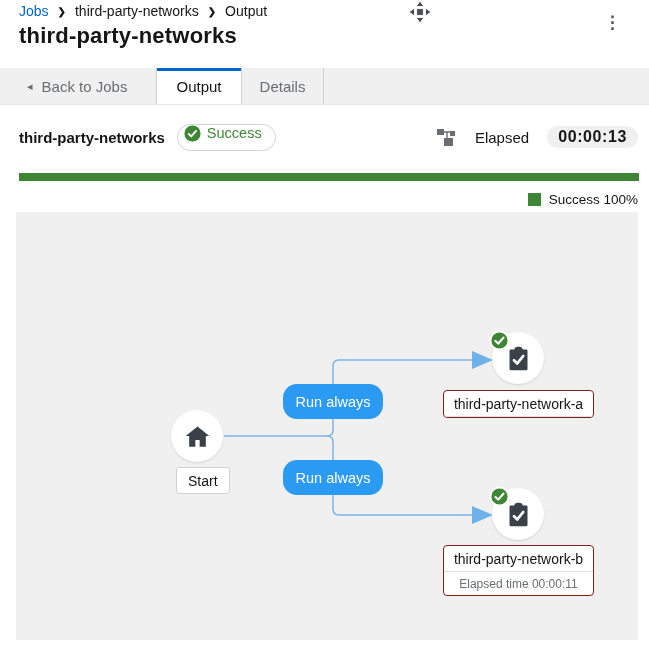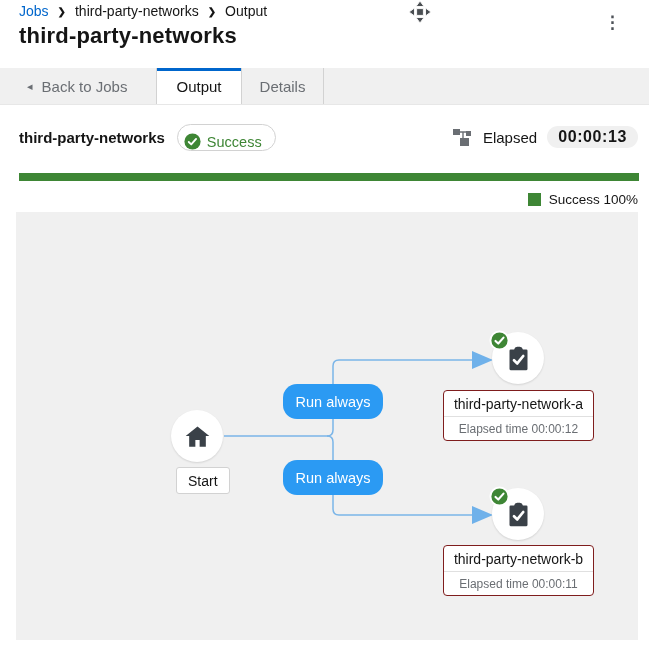--- a/index.html
+++ b/index.html
@@ -28,24 +28,24 @@
   .tab { display:flex; align-items:center; justify-content:center; font-size:15px;
          color:#6a6e73; cursor:pointer; position:relative; }
   #tab-output { width:84px; background:#fff; color:#151515; }
   #tab-output::before { content:""; position:absolute; top:0; left:0; right:0;
                         height:3px; background:#0066CC; }
   #tab-details { width:81px; }
 
   
   #status-left { left:19px; top:124px; display:flex; align-items:center; gap:12px; }
   #status-name { font-size:15px; font-weight:700; }
-  #success-pill { display:flex; align-items:flex-end; gap:6px; border:1px solid #d2d2d2;
+  #success-pill { display:flex; align-items:flex-start; gap:6px; border:1px solid #d2d2d2;
                   border-radius:14px; height:27px; padding:0 13px 0 6px; background:#fff; }
   #success-pill .txt { color:#3E8635; font-size:14.5px; }
-  #status-right { right:11px; top:126px; display:flex; align-items:center; gap:10px; }
+  #status-right { right:11px; top:126px; display:flex; align-items:center; gap:18px; }
   #elapsed-label { font-size:15px; color:#151515; }
   #elapsed-pill { background:#f0f0f0; border-radius:12px; height:22px; display:flex;
                   align-items:center; padding:0 11px; font-size:16px; font-weight:700;
                   letter-spacing:0.6px; color:#151515; }
 
   
   #progress-track { left:19px; top:173px; width:620px; height:8px; background:#e7e7e7; }
   #progress-fill { height:100%; background:#3E8635; width:100%; }
   #legend { right:11px; top:192px; display:flex; align-items:center; gap:8px;
             font-size:13.5px; color:#151515; }
@@ -178,21 +178,20 @@
       </svg>
     </div>
     <div class="wf-badge" style="left:473px; top:118px;">
       <svg width="21" height="21" viewBox="0 0 22 22">
         <circle cx="11" cy="11" r="9.5" fill="#3E8635" stroke="#fff" stroke-width="2"></circle>
         <path d="M6.8 11.4 L9.7 14.2 L15.2 8" stroke="#fff" stroke-width="2.2" fill="none" stroke-linecap="round" stroke-linejoin="round"></path>
       </svg>
     </div>
     <div class="node-card" style="left:427px; top:178px;">
       <div class="name">third-party-network-a</div>
-      <div class="elapsed">Elapsed time 00:00:12</div>
     </div>
 
     <div class="wf-circle" style="left:476px; top:276px;">
       <svg width="27" height="27" viewBox="0 0 24 24">
         <path fill="#3a4148" d="M19 4 h-3.1 A3 3 0 0 0 13.1 1.6 h-2.2 A3 3 0 0 0 8.1 4 H5 a1 1 0 0 0 -1 1 v16.4 a1 1 0 0 0 1 1 h14 a1 1 0 0 0 1 -1 V5 a1 1 0 0 0 -1 -1 Z"></path>
         <path d="M8 13.6 L10.9 16.4 L16.2 9.8" stroke="#fff" stroke-width="2.4" fill="none" stroke-linecap="round" stroke-linejoin="round"></path>
       </svg>
     </div>
     <div class="wf-badge" style="left:473px; top:274px;">
       <svg width="21" height="21" viewBox="0 0 22 22">

